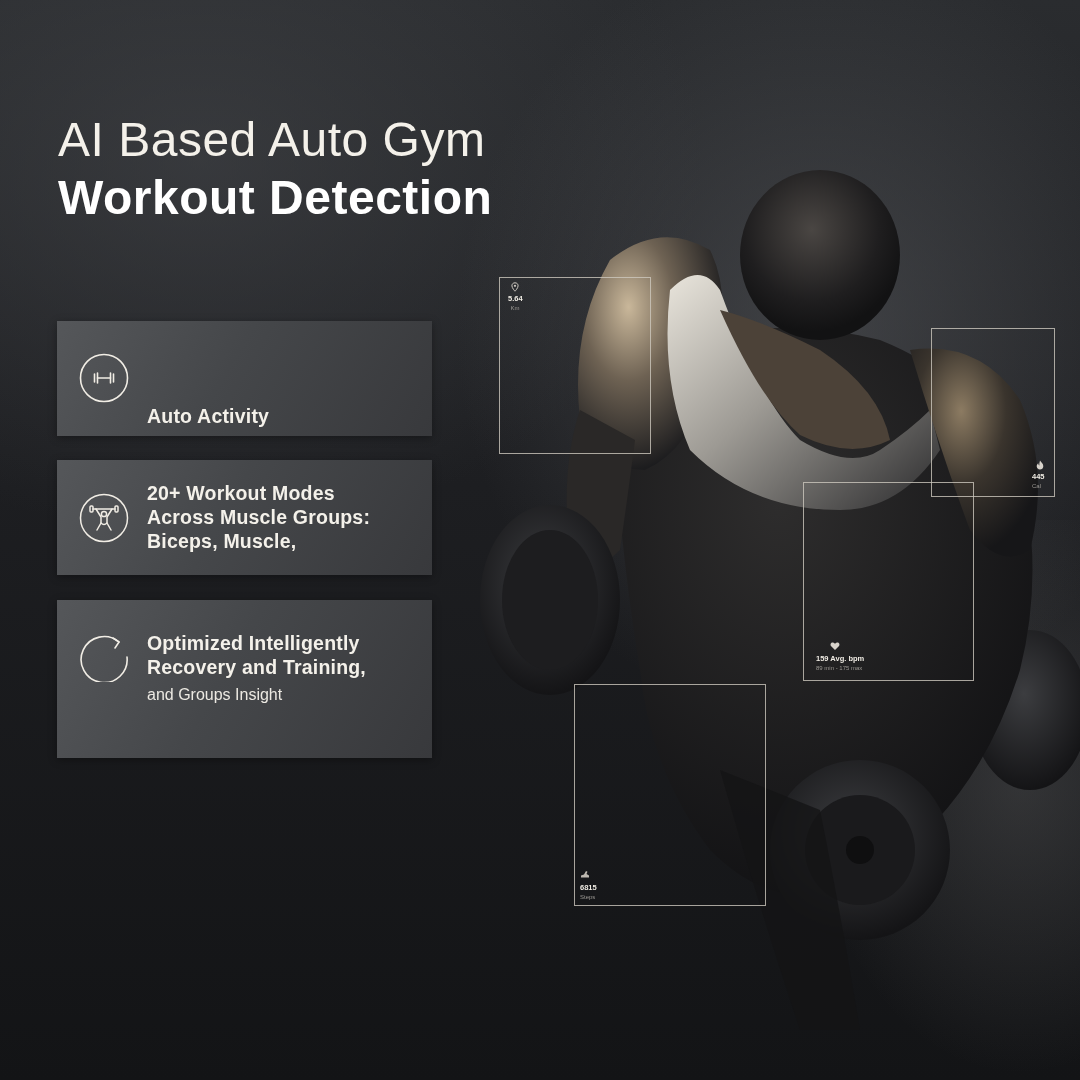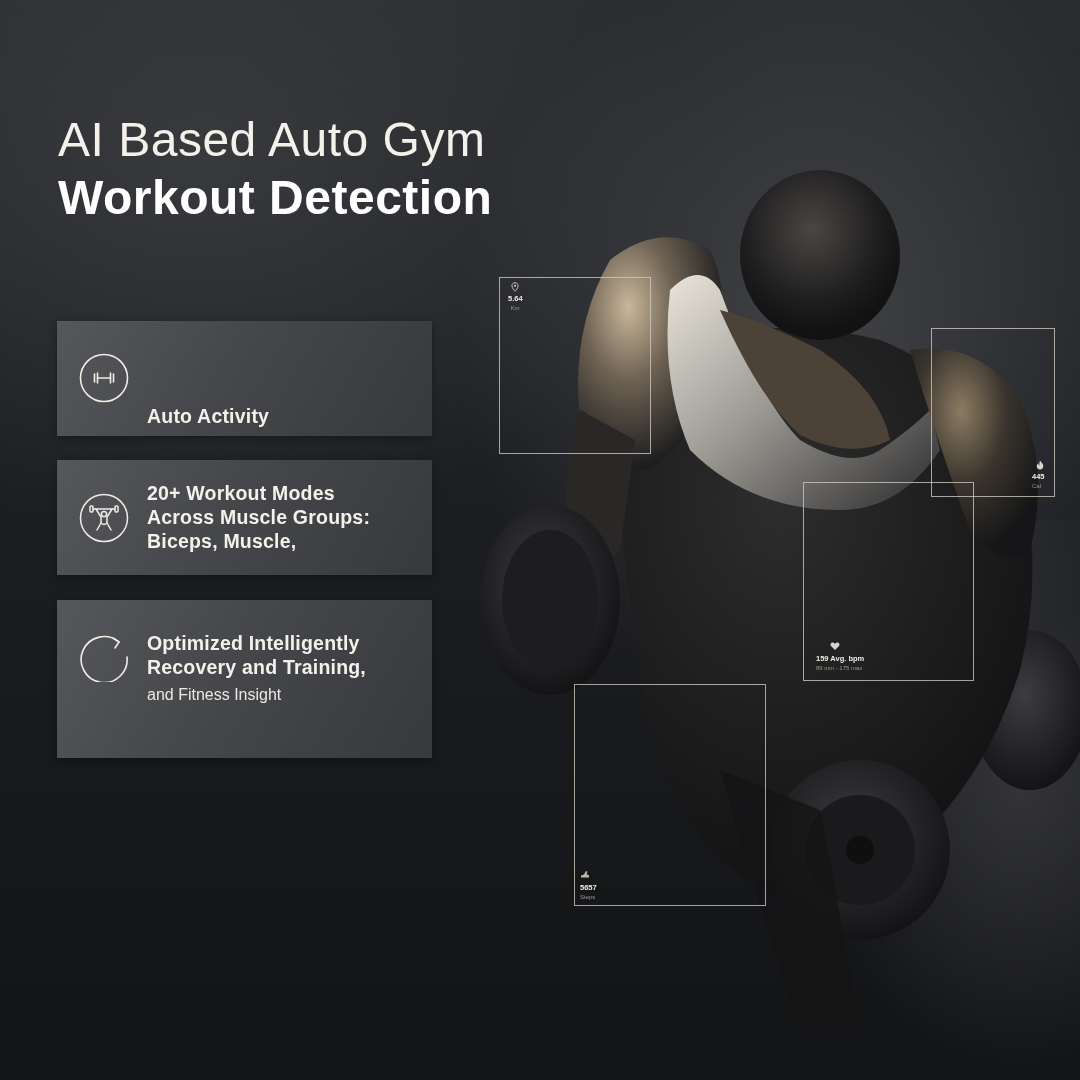--- a/index.html
+++ b/index.html
@@ -201,21 +201,21 @@
         <path d="M40 10 A23 23 0 1 0 48 25"></path>
         <polyline points="34,6 40,10 36,16"></polyline>
       </svg>
     </div>
     <div class="text">
       <div class="headline">
         <div>Optimized Intelligently</div>
         <div>Recovery and Training,</div>
       </div>
       <div class="sub" style="margin-top:6px;">
-        <div>and Fitness Insight</div>
+        <div>and Groups Insight</div>
       </div>
     </div>
   </div>
 
   <div class="frame frame-km">
     <div class="metric metric-km">
       <span class="m-icon">
         <svg viewBox="0 0 10 10">
             <path d="M5 0.8 C3 0.8 1.9 2.2 1.9 3.8 C1.9 6 5 9.2 5 9.2 C5 9.2 8.1 6 8.1 3.8 C8.1 2.2 7 0.8 5 0.8 Z" fill="none" stroke="#cfcac2" stroke-width="1"></path>
             <circle cx="5" cy="3.8" r="1.1" fill="#cfcac2"></circle>
@@ -250,17 +250,17 @@
     </div>
   </div>
 
   <div class="frame frame-steps">
     <div class="metric metric-steps">
       <span class="m-icon">
         <svg viewBox="0 0 10 10">
             <path d="M1 8.5 L1 6.5 L4 5.5 L6 2 L7.5 2.8 L6.5 5 L9 6.5 L9 8.5 Z" fill="#bdb8b0"></path>
           </svg>
       </span>
-      <span class="m-val">5657</span>
+      <span class="m-val">6815</span>
       <span class="m-unit">Steps</span>
     </div>
   </div>
 </div>
 
 </body></html>

